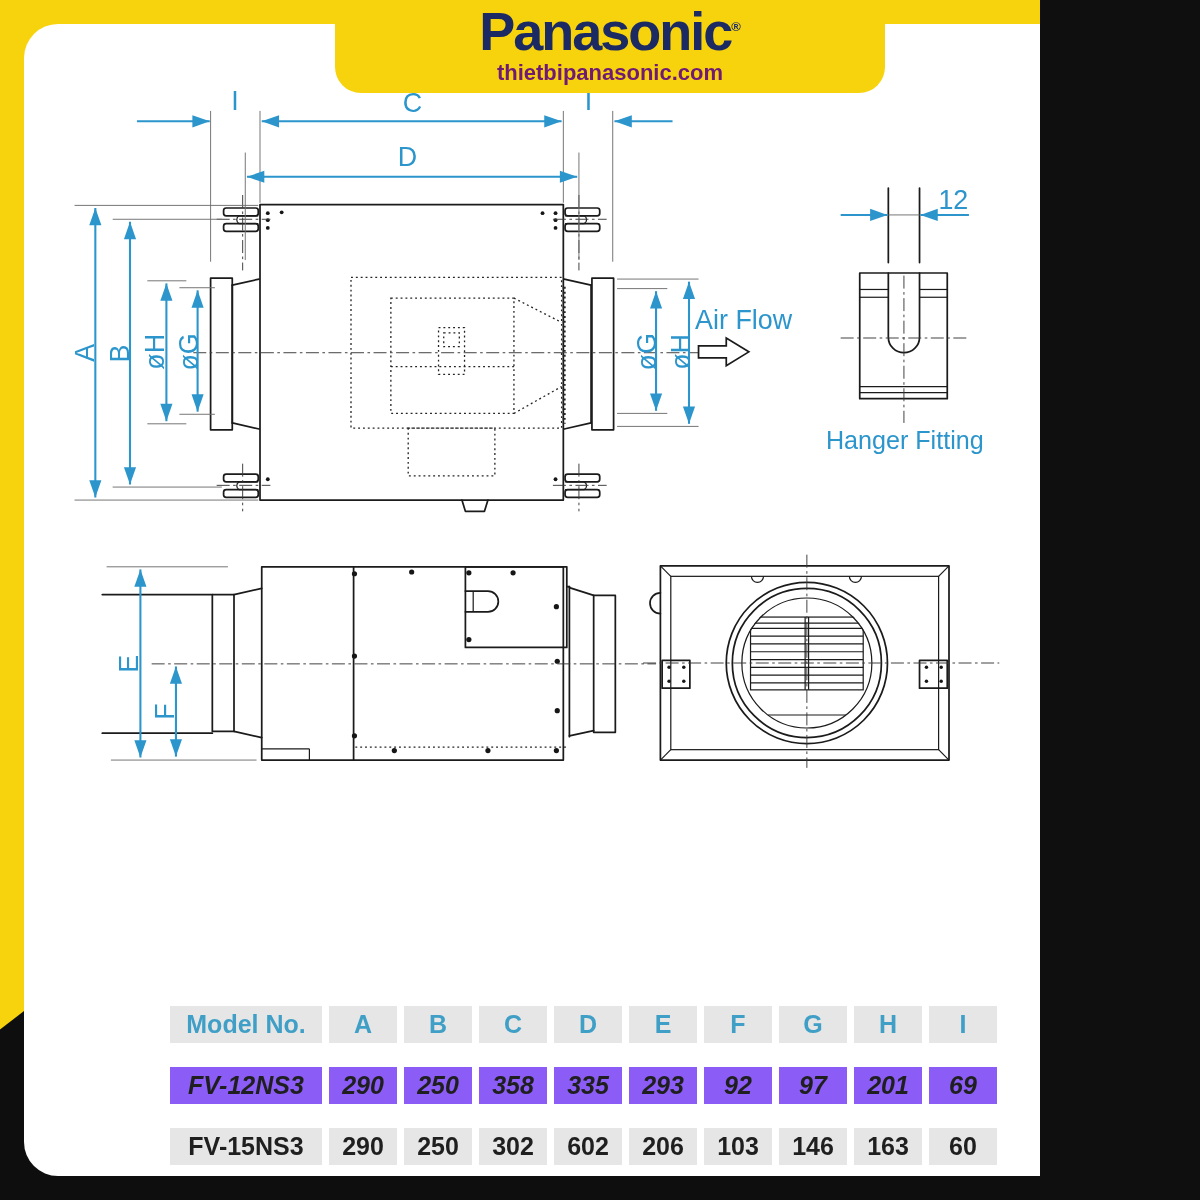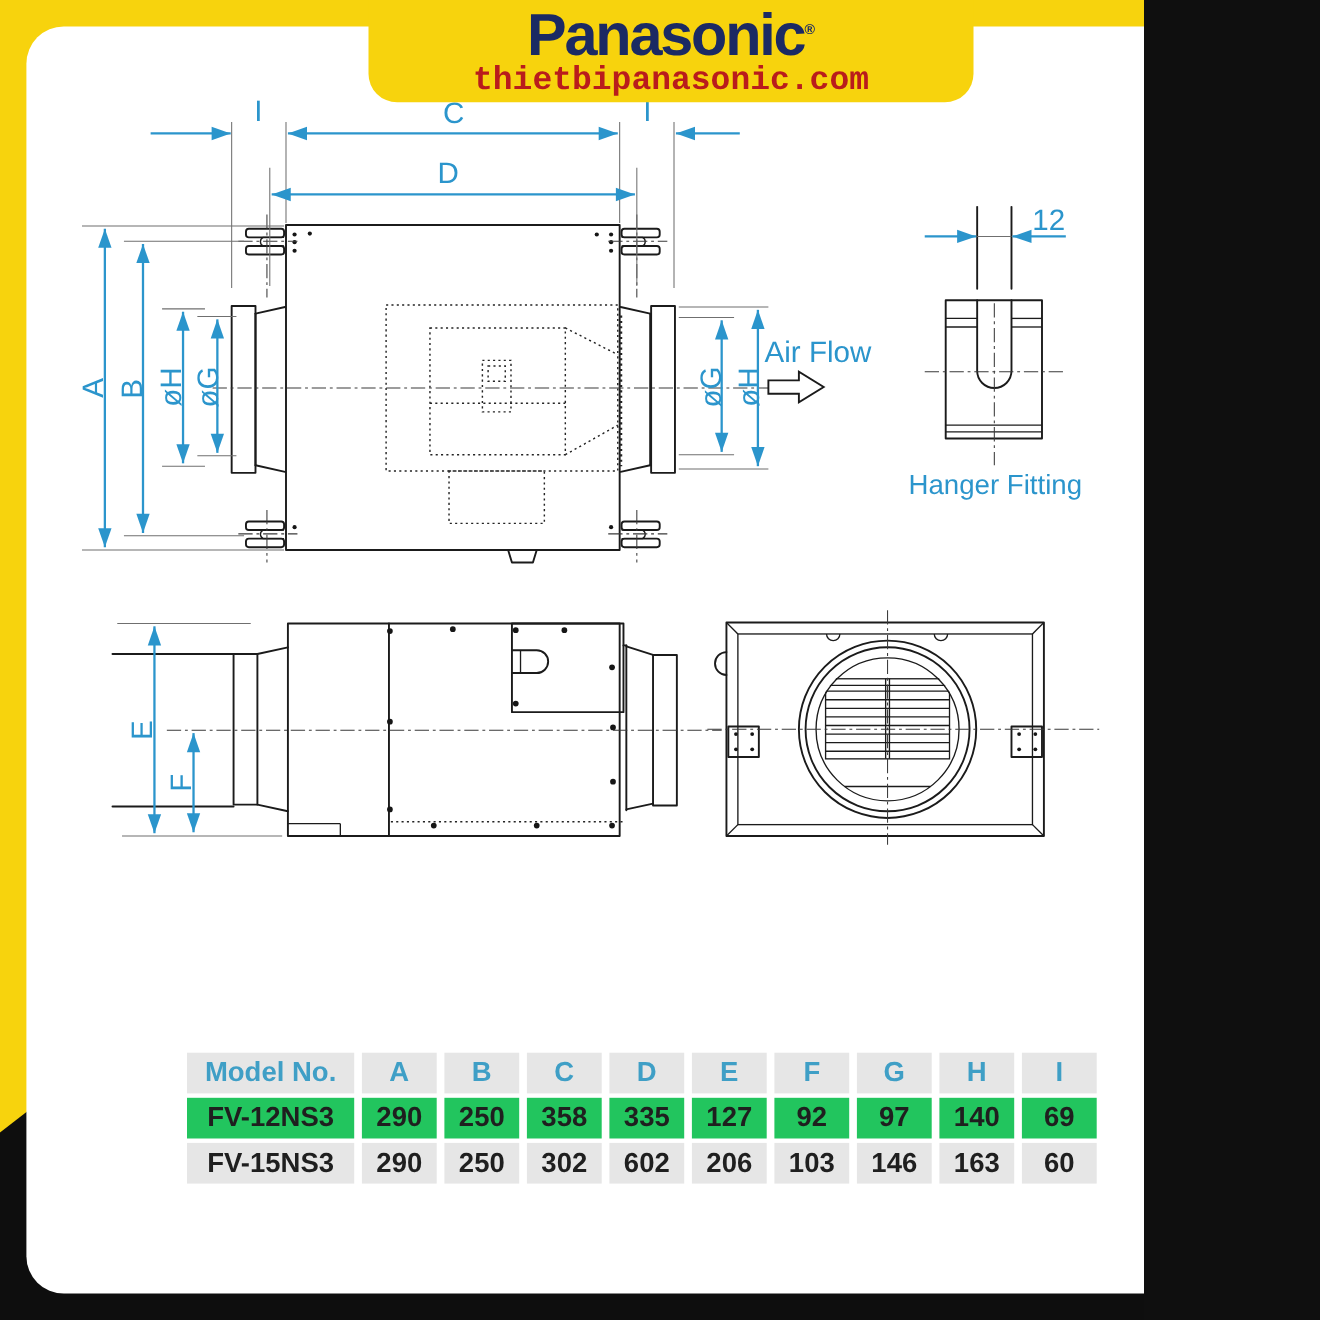--- a/index.html
+++ b/index.html
@@ -8,38 +8,38 @@
   .bg-yellow{position:absolute;inset:0;background:#F7D30D;}
   .bg-black{position:absolute;inset:0;background:#0e0e0e;
             clip-path:polygon(0 85.8%,100% 18.7%,100% 100%,0 100%);}
   .card{position:absolute;left:24px;top:24px;width:1152px;height:1152px;
         background:#ffffff;border-radius:34px;}
   .banner{position:absolute;left:335px;top:0;width:550px;height:93px;
           background:#F7D30D;border-radius:0 0 26px 26px;text-align:center;z-index:5;}
   .logo{margin-top:1px;font-size:54px;font-weight:700;letter-spacing:-2px;
         color:#1b2a63;line-height:52px;}
   .logo sup{font-size:13px;letter-spacing:0;vertical-align:super;}
-  .site{font-size:30px;font-weight:700;color:#b91c1c;letter-spacing:0;line-height:32px;font-family:Liberation Mono, monospace;}
+  .site{font-size:22px;font-weight:700;color:#701a75;letter-spacing:0;line-height:32px;}
   svg.draw{position:absolute;inset:0;z-index:3;}
   
   .oln{stroke:#1b1b1b;stroke-width:2;fill:none;stroke-linejoin:round;stroke-linecap:round;}
   .thin{stroke:#1b1b1b;stroke-width:1.4;fill:none;}
   .ext{stroke:#6f6f6f;stroke-width:1.1;fill:none;}
   .cl{stroke:#3a3a3a;stroke-width:1.1;fill:none;stroke-dasharray:15 4 3 4;}
   .hid{stroke:#242424;stroke-width:1.5;fill:none;stroke-dasharray:2.2 3.4;}
   .dim{stroke:#2b95cc;stroke-width:2.4;fill:none;}
   .dimtxt{fill:#2b95cc;font-family:"Liberation Sans",sans-serif;font-size:31px;}
   .scr{fill:#161616;}
   
-  .tbl{position:absolute;left:170px;top:957px;z-index:4;display:grid;
-       grid-template-columns:152px repeat(9,68px);gap:4px 7px;}
+  .tbl{position:absolute;left:170px;top:1006px;z-index:4;display:grid;
+       grid-template-columns:152px repeat(9,68px);gap:24px 7px;}
   .tbl .c{height:37px;display:flex;align-items:center;justify-content:center;
           background:#e6e6e6;font-size:25px;font-weight:700;color:#1f1f1f;}
   .tbl .h{color:#3f9fc6;font-weight:600;}
-  .tbl .r1{background:#22c55e;}
+  .tbl .r1{background:#8b5cf6;font-style:italic;}
 </style>
 </head>
 <body>
 
 <div class="page">
   <div class="bg-yellow"></div>
   <div class="bg-black"></div>
   <div class="card"></div>
 
   <div class="banner">
@@ -297,24 +297,24 @@
     <div class="c h">F</div>
     <div class="c h">G</div>
     <div class="c h">H</div>
     <div class="c h">I</div>
 
     <div class="c r1">FV-12NS3</div>
     <div class="c r1">290</div>
     <div class="c r1">250</div>
     <div class="c r1">358</div>
     <div class="c r1">335</div>
-    <div class="c r1">127</div>
+    <div class="c r1">293</div>
     <div class="c r1">92</div>
     <div class="c r1">97</div>
-    <div class="c r1">140</div>
+    <div class="c r1">201</div>
     <div class="c r1">69</div>
 
     <div class="c">FV-15NS3</div>
     <div class="c">290</div>
     <div class="c">250</div>
     <div class="c">302</div>
     <div class="c">602</div>
     <div class="c">206</div>
     <div class="c">103</div>
     <div class="c">146</div>

